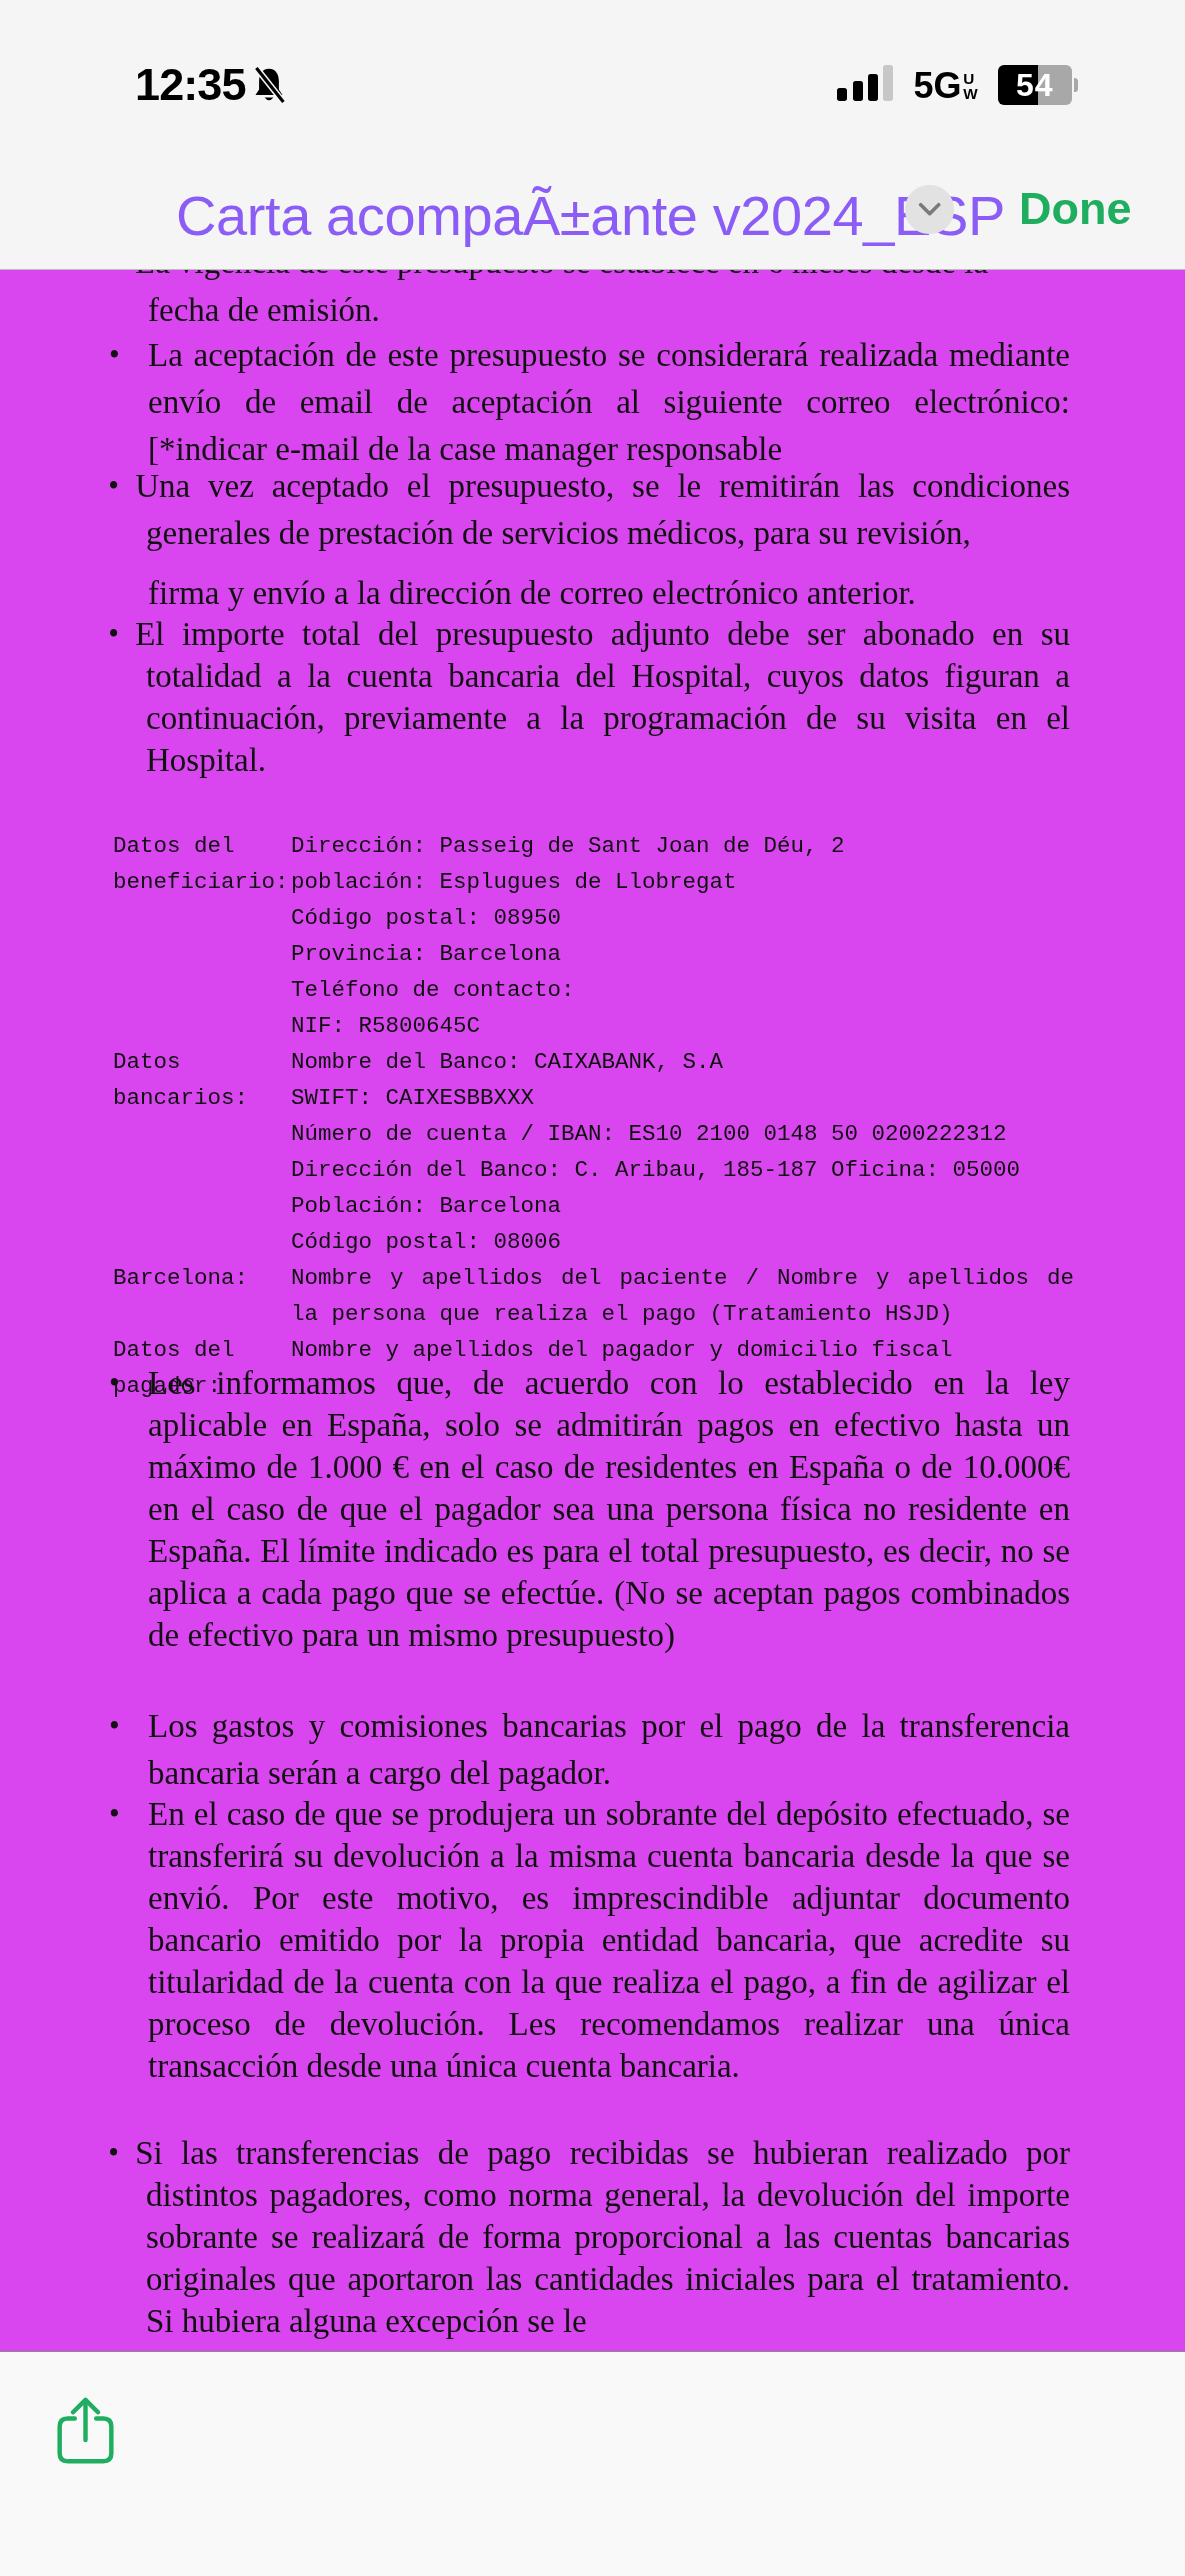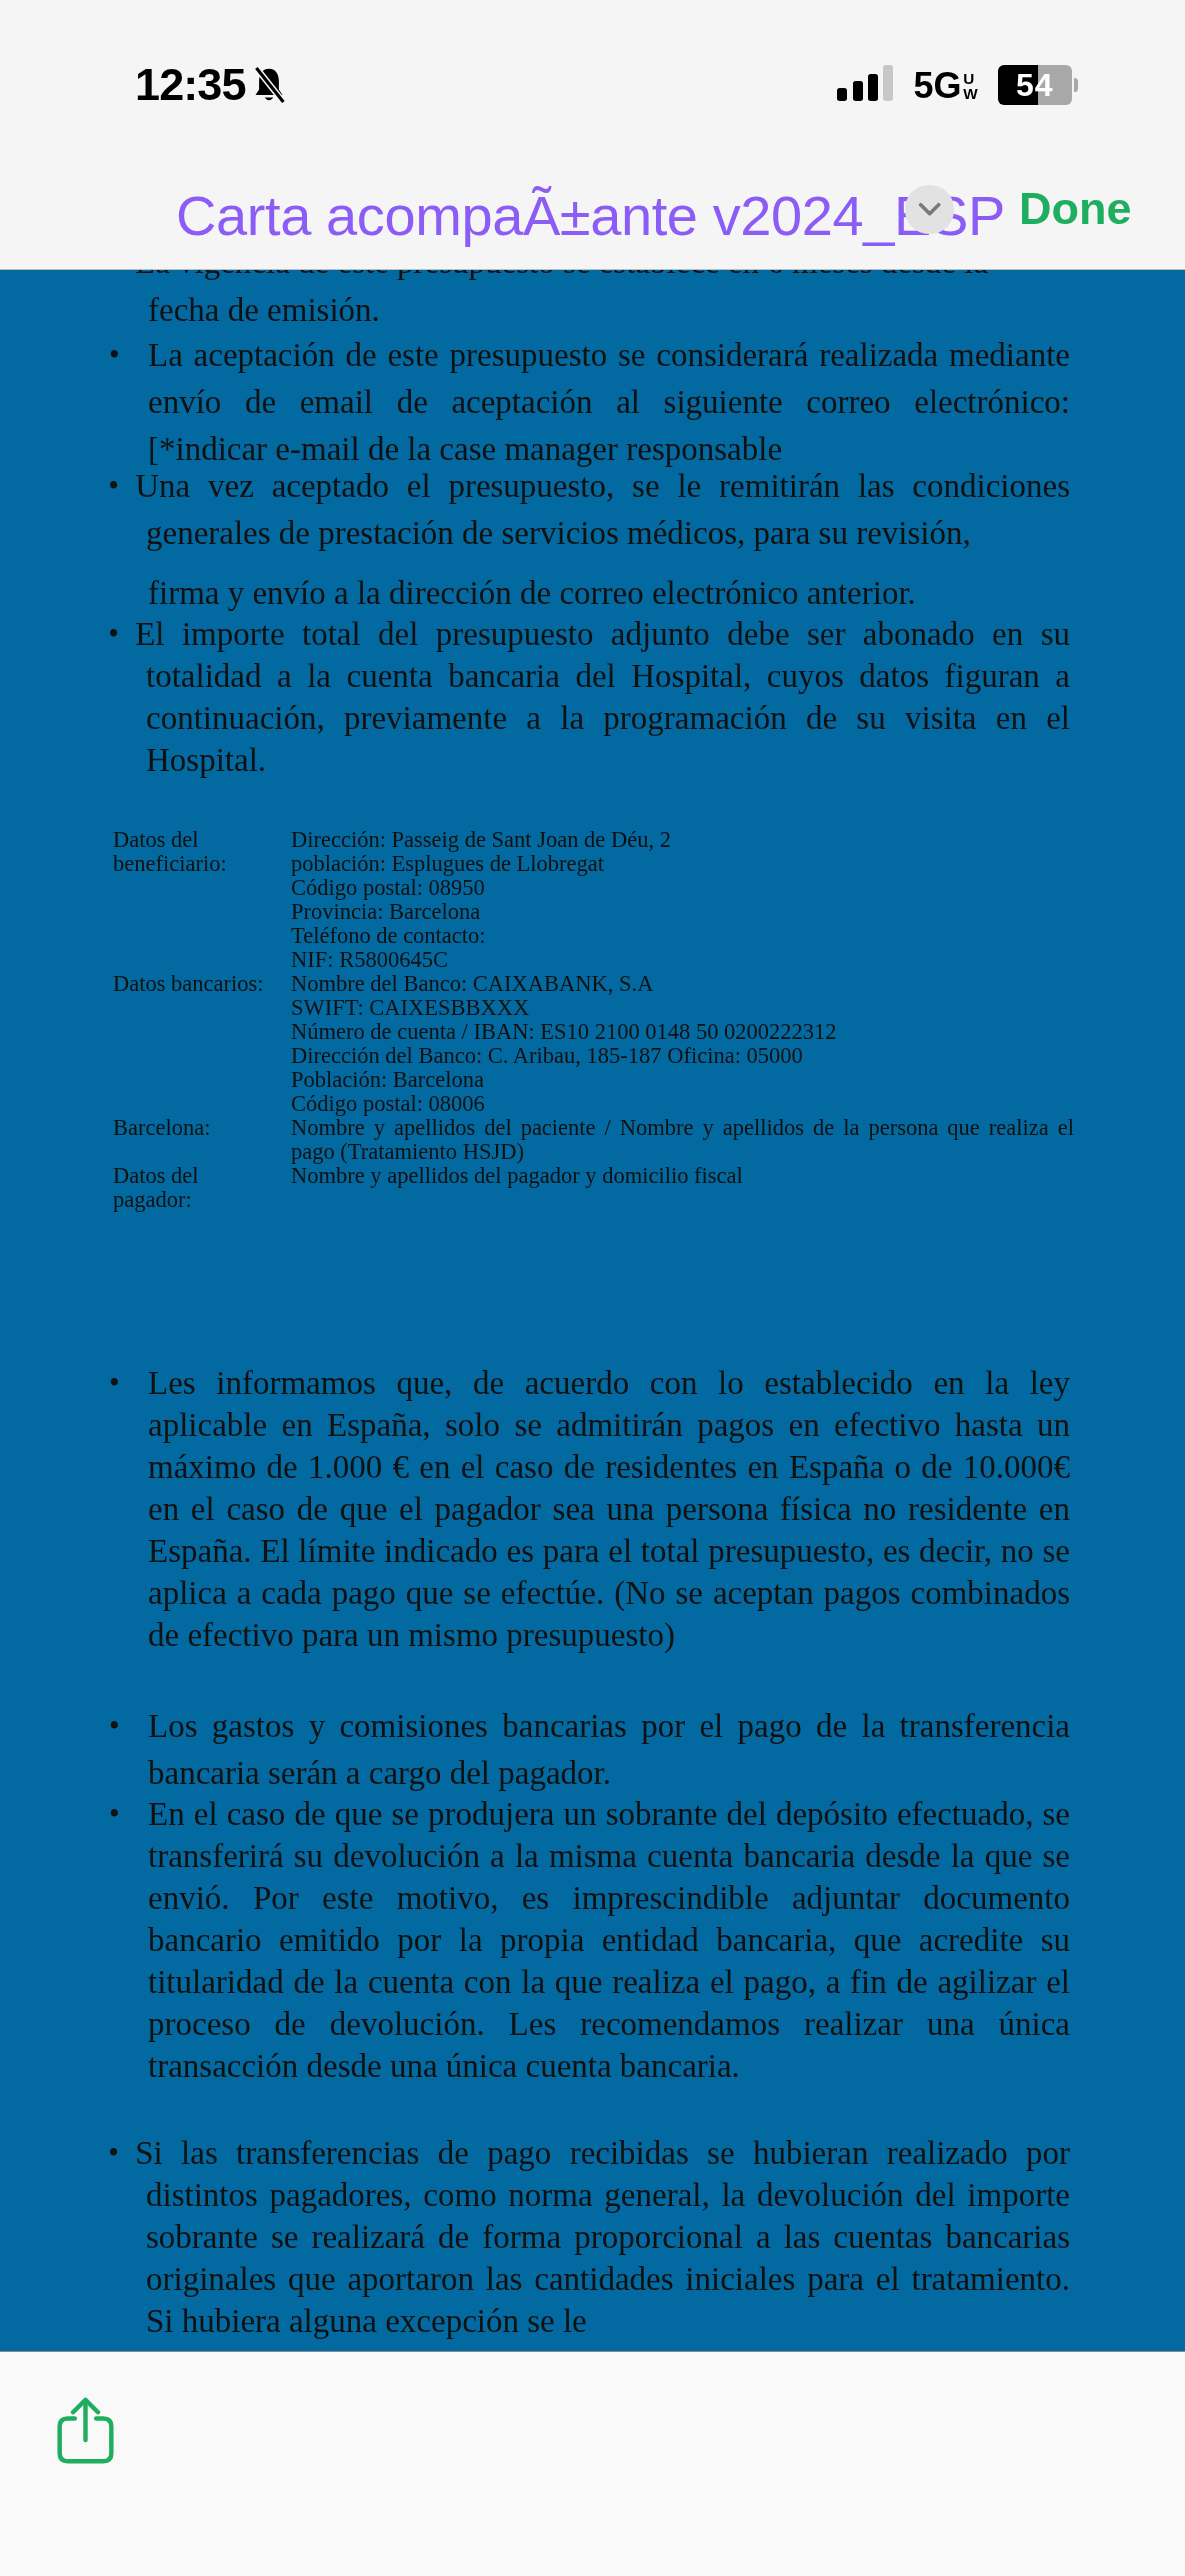--- a/index.html
+++ b/index.html
@@ -48,32 +48,32 @@
     position: absolute; left: 905px; top: 9px; width: 49px; height: 49px; border-radius: 24px;
     background: #e2e2e2; display: flex; align-items: center; justify-content: center; cursor: pointer;
   }
   .done-btn {
     position: absolute; left: 1019px; top: 7.2px; font-size: 45px; font-weight: bold; color: #1fae5f;
     cursor: pointer; background: none; border: none; padding: 0; font-family: "Liberation Sans", sans-serif;
   }
 
   
   .doc {
-    position: absolute; left: 0; top: 0; width: 1186px; height: 2353px; background: #0369a1;
+    position: absolute; left: 0; top: 0; width: 1186px; height: 2353px; background: #d946ef;
     font-family: "Liberation Serif", serif; color: #111;
   }
   .para {
     position: absolute; left: 148px; width: 922px;
     font-size: 33px; line-height: 42px; text-align: justify; text-align-last: left;
   }
   .para .bullet { position: absolute; left: -39px; top: 0; font-size: 30.5px; }
 
   .datagrid {
     position: absolute; left: 113px; top: 828px; width: 961px;
-    font-size: 22.5px; line-height: 24px;
+    font-size: 22.5px; line-height: 36px; font-family: Liberation Mono, monospace;
   }
   .dg-row { display: flex; margin-bottom: 0; }
   .dg-label { width: 178px; flex: none; }
   .dg-val { flex: 1; }
 
   
   .bottombar {
     position: absolute; left: 0; top: 2351px; width: 1186px; height: 225px;
     background: #f9f9f9; border-top: 1.8px solid #8a8a8a; z-index: 5;
   }

